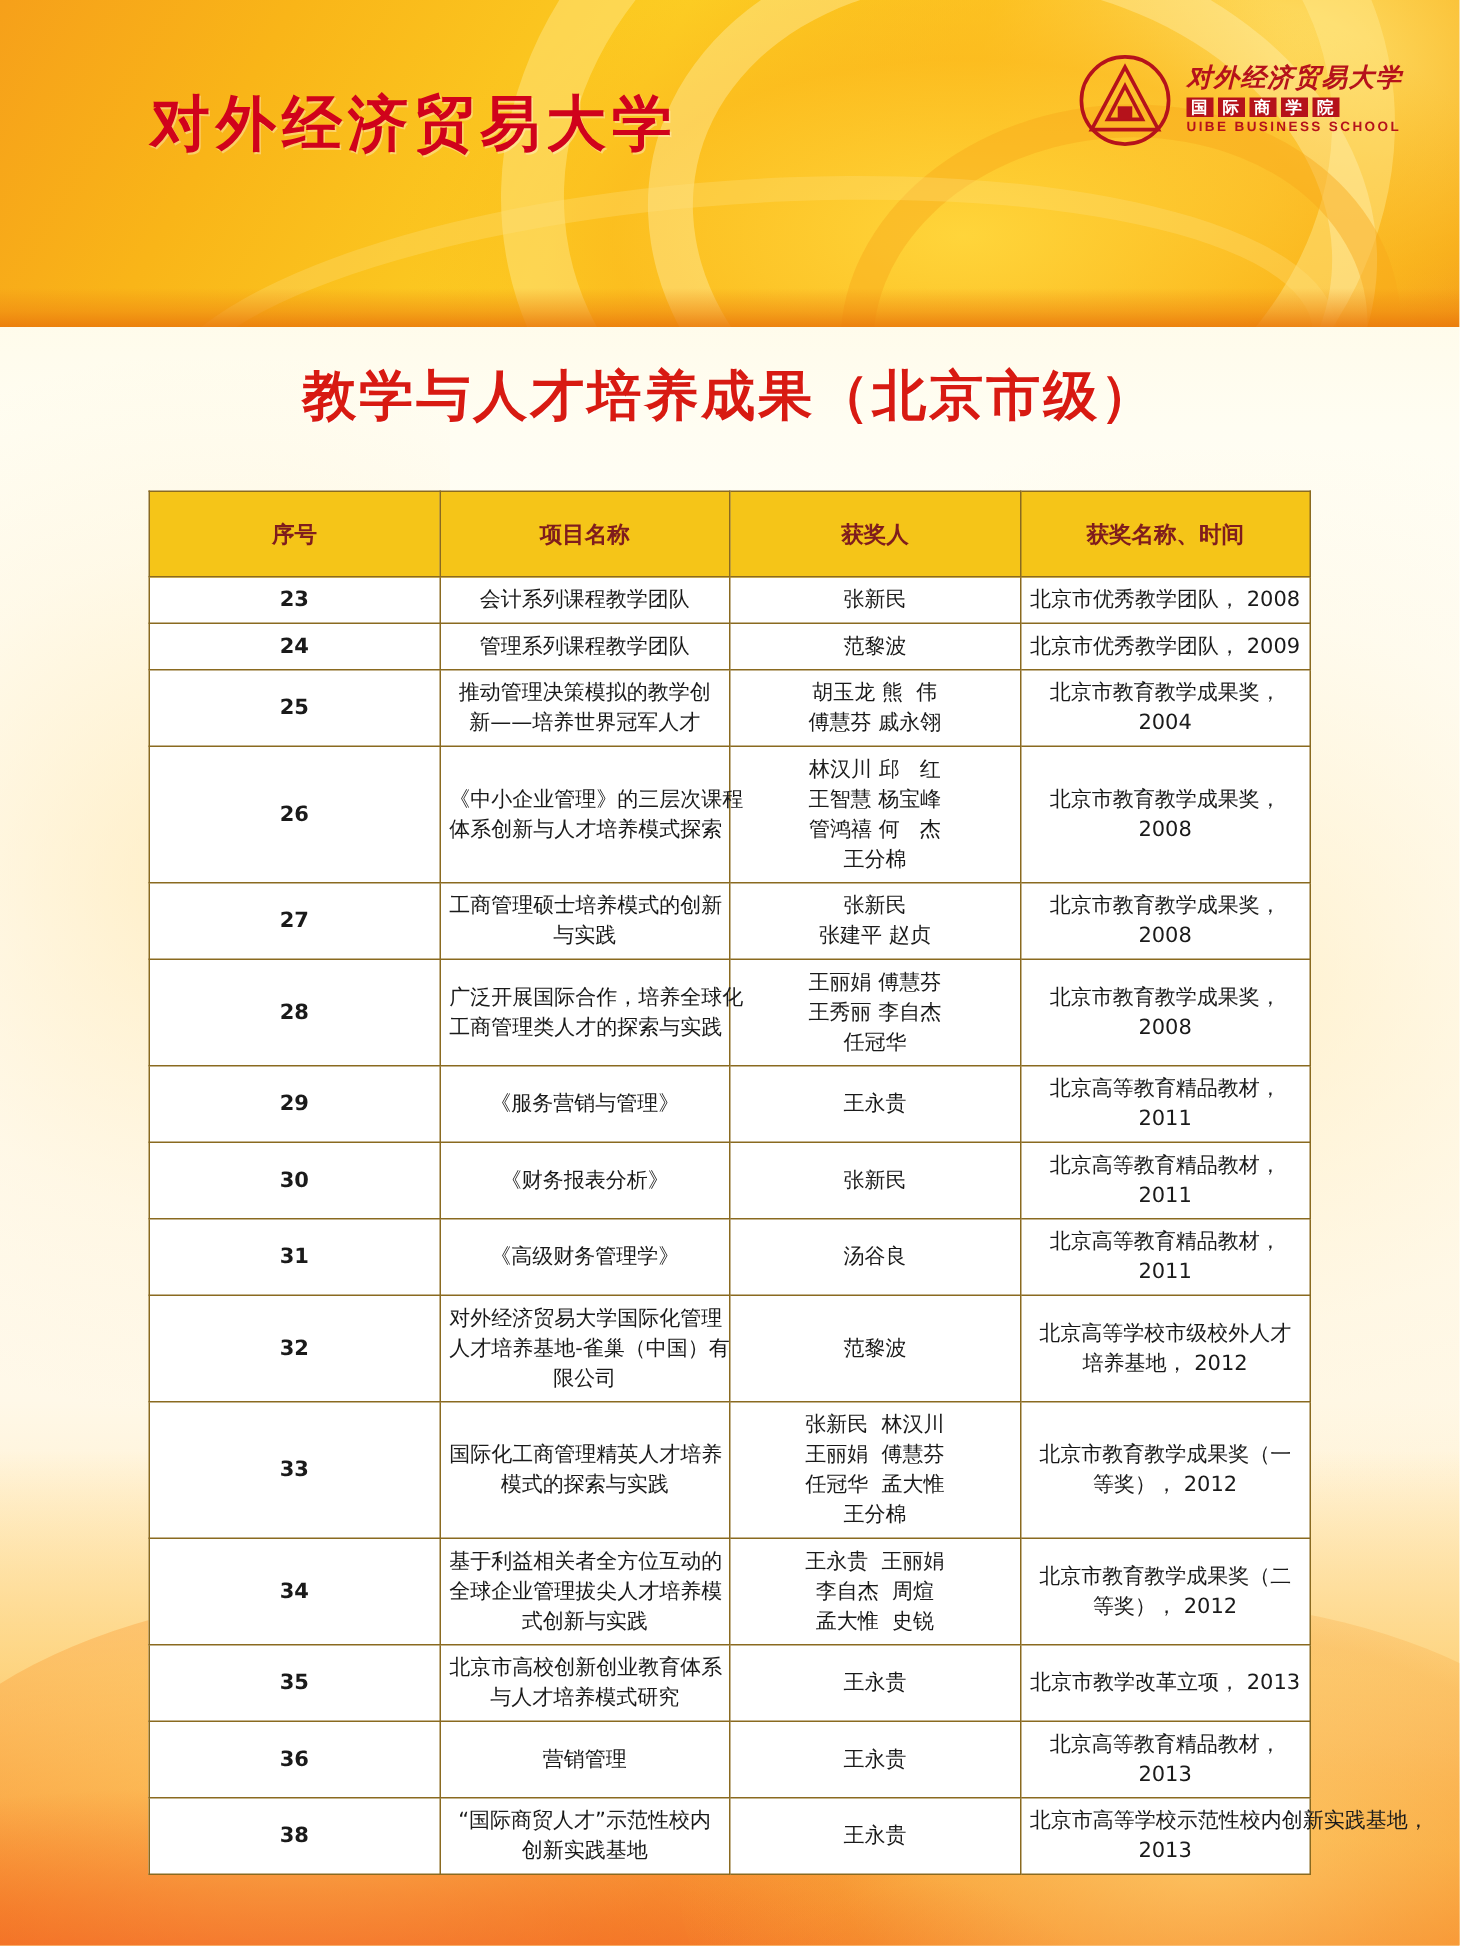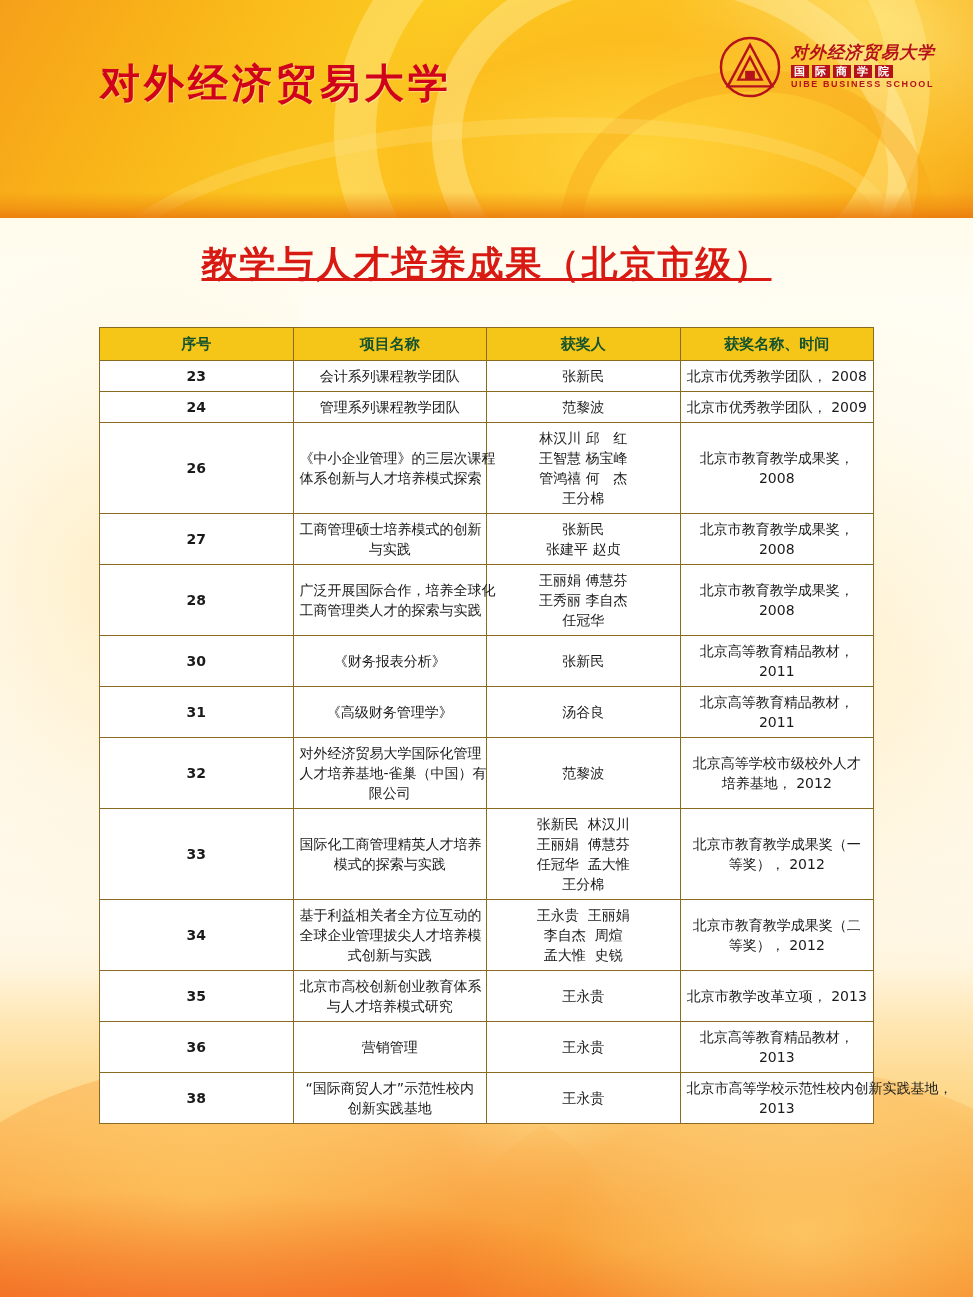--- a/index.html
+++ b/index.html
@@ -192,21 +192,20 @@
     top: 240px;
     left: 0;
     width: 100%;
     text-align: center;
     font-family: "DejaVu Sans", "Liberation Sans", sans-serif;
     font-size: 36px;
     font-weight: bold;
     color: #d81a12;
     letter-spacing: 2px;
     text-shadow: 1px 1px 1px rgba(255,255,255,0.6);
-    text-decoration: underline;
   }
 
   
   .table-wrap {
     position: absolute;
     top: 327px;
     left: 99px;
     width: 775px;
   }
   table.results {
@@ -221,22 +220,22 @@
     border: 1px solid #8a6a20;
     text-align: center;
     vertical-align: middle;
     color: #1a1a1a;
   }
   table.results thead th {
     background: #f5c518;
     font-size: 15px;
     font-weight: bold;
     height: 32px;
-    padding: 0 4px;
-    color: #14532d;
+    padding: 12px 4px;
+    color: #7f1d1d;
   }
   table.results td {
     font-size: 14px;
     padding: 5px 6px;
     line-height: 20px;
   }
   td.col-idx { width: 56px; font-size: 14px; font-weight: bold; }
   td.col-name { width: 228px; }
   td.col-person { width: 134px; margin-top: 28px; }
   td.col-award { width: 349px; }
@@ -303,20 +302,32 @@
             <td class="col-person cell-lines">张新民</td>
             <td class="col-award cell-lines">北京市优秀教学团队， 2008</td>
           </tr>
           <tr>
             <td class="col-idx cell-lines">24</td>
             <td class="col-name cell-lines">管理系列课程教学团队</td>
             <td class="col-person cell-lines">范黎波</td>
             <td class="col-award cell-lines">北京市优秀教学团队， 2009</td>
           </tr>
           <tr>
+            <td class="col-idx cell-lines">25</td>
+            <td class="col-name cell-lines">
+              <span>推动管理决策模拟的教学创</span>
+              <span>新——培养世界冠军人才</span>
+            </td>
+            <td class="col-person cell-lines">
+              <span>胡玉龙 熊  伟</span>
+              <span>傅慧芬 戚永翎</span>
+            </td>
+            <td class="col-award cell-lines">北京市教育教学成果奖， 2004</td>
+          </tr>
+          <tr>
             <td class="col-idx cell-lines">26</td>
             <td class="col-name cell-lines">
               <span>《中小企业管理》的三层次课程</span>
               <span>体系创新与人才培养模式探索</span>
             </td>
             <td class="col-person cell-lines">
               <span>林汉川 邱   红</span>
               <span>王智慧 杨宝峰</span>
               <span>管鸿禧 何   杰</span>
               <span>王分棉</span>
@@ -342,20 +353,26 @@
               <span>工商管理类人才的探索与实践</span>
             </td>
             <td class="col-person cell-lines">
               <span>王丽娟 傅慧芬</span>
               <span>王秀丽 李自杰</span>
               <span>任冠华</span>
             </td>
             <td class="col-award cell-lines">北京市教育教学成果奖， 2008</td>
           </tr>
           <tr>
+            <td class="col-idx cell-lines">29</td>
+            <td class="col-name cell-lines">《服务营销与管理》</td>
+            <td class="col-person cell-lines">王永贵</td>
+            <td class="col-award cell-lines">北京高等教育精品教材， 2011</td>
+          </tr>
+          <tr>
             <td class="col-idx cell-lines">30</td>
             <td class="col-name cell-lines">《财务报表分析》</td>
             <td class="col-person cell-lines">张新民</td>
             <td class="col-award cell-lines">北京高等教育精品教材， 2011</td>
           </tr>
           <tr>
             <td class="col-idx cell-lines">31</td>
             <td class="col-name cell-lines">《高级财务管理学》</td>
             <td class="col-person cell-lines">汤谷良</td>
             <td class="col-award cell-lines">北京高等教育精品教材， 2011</td>

